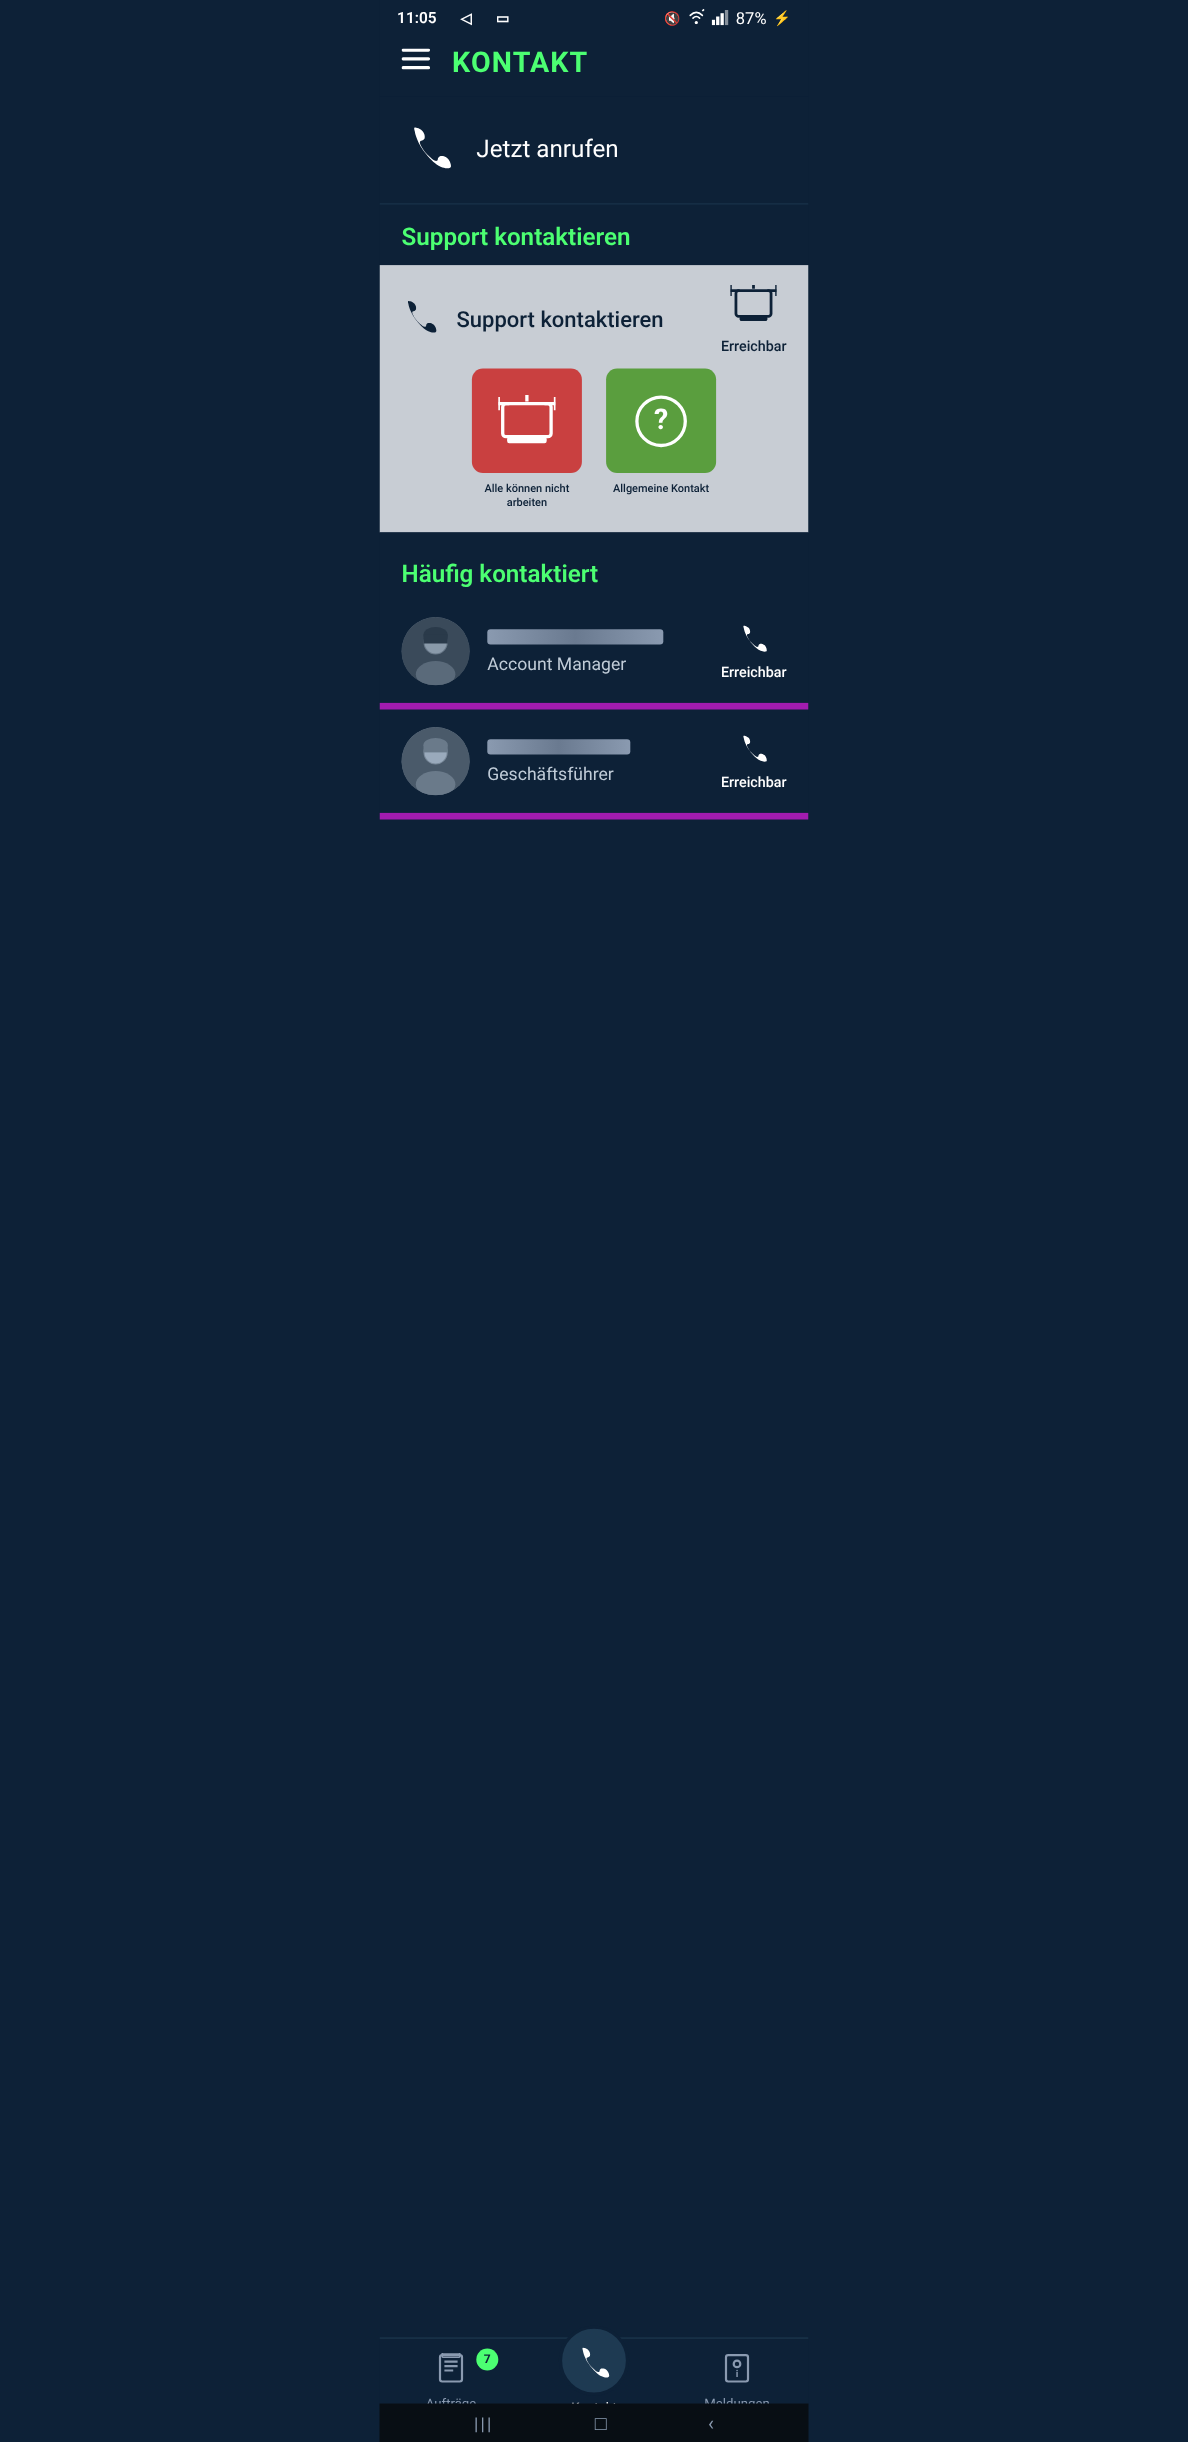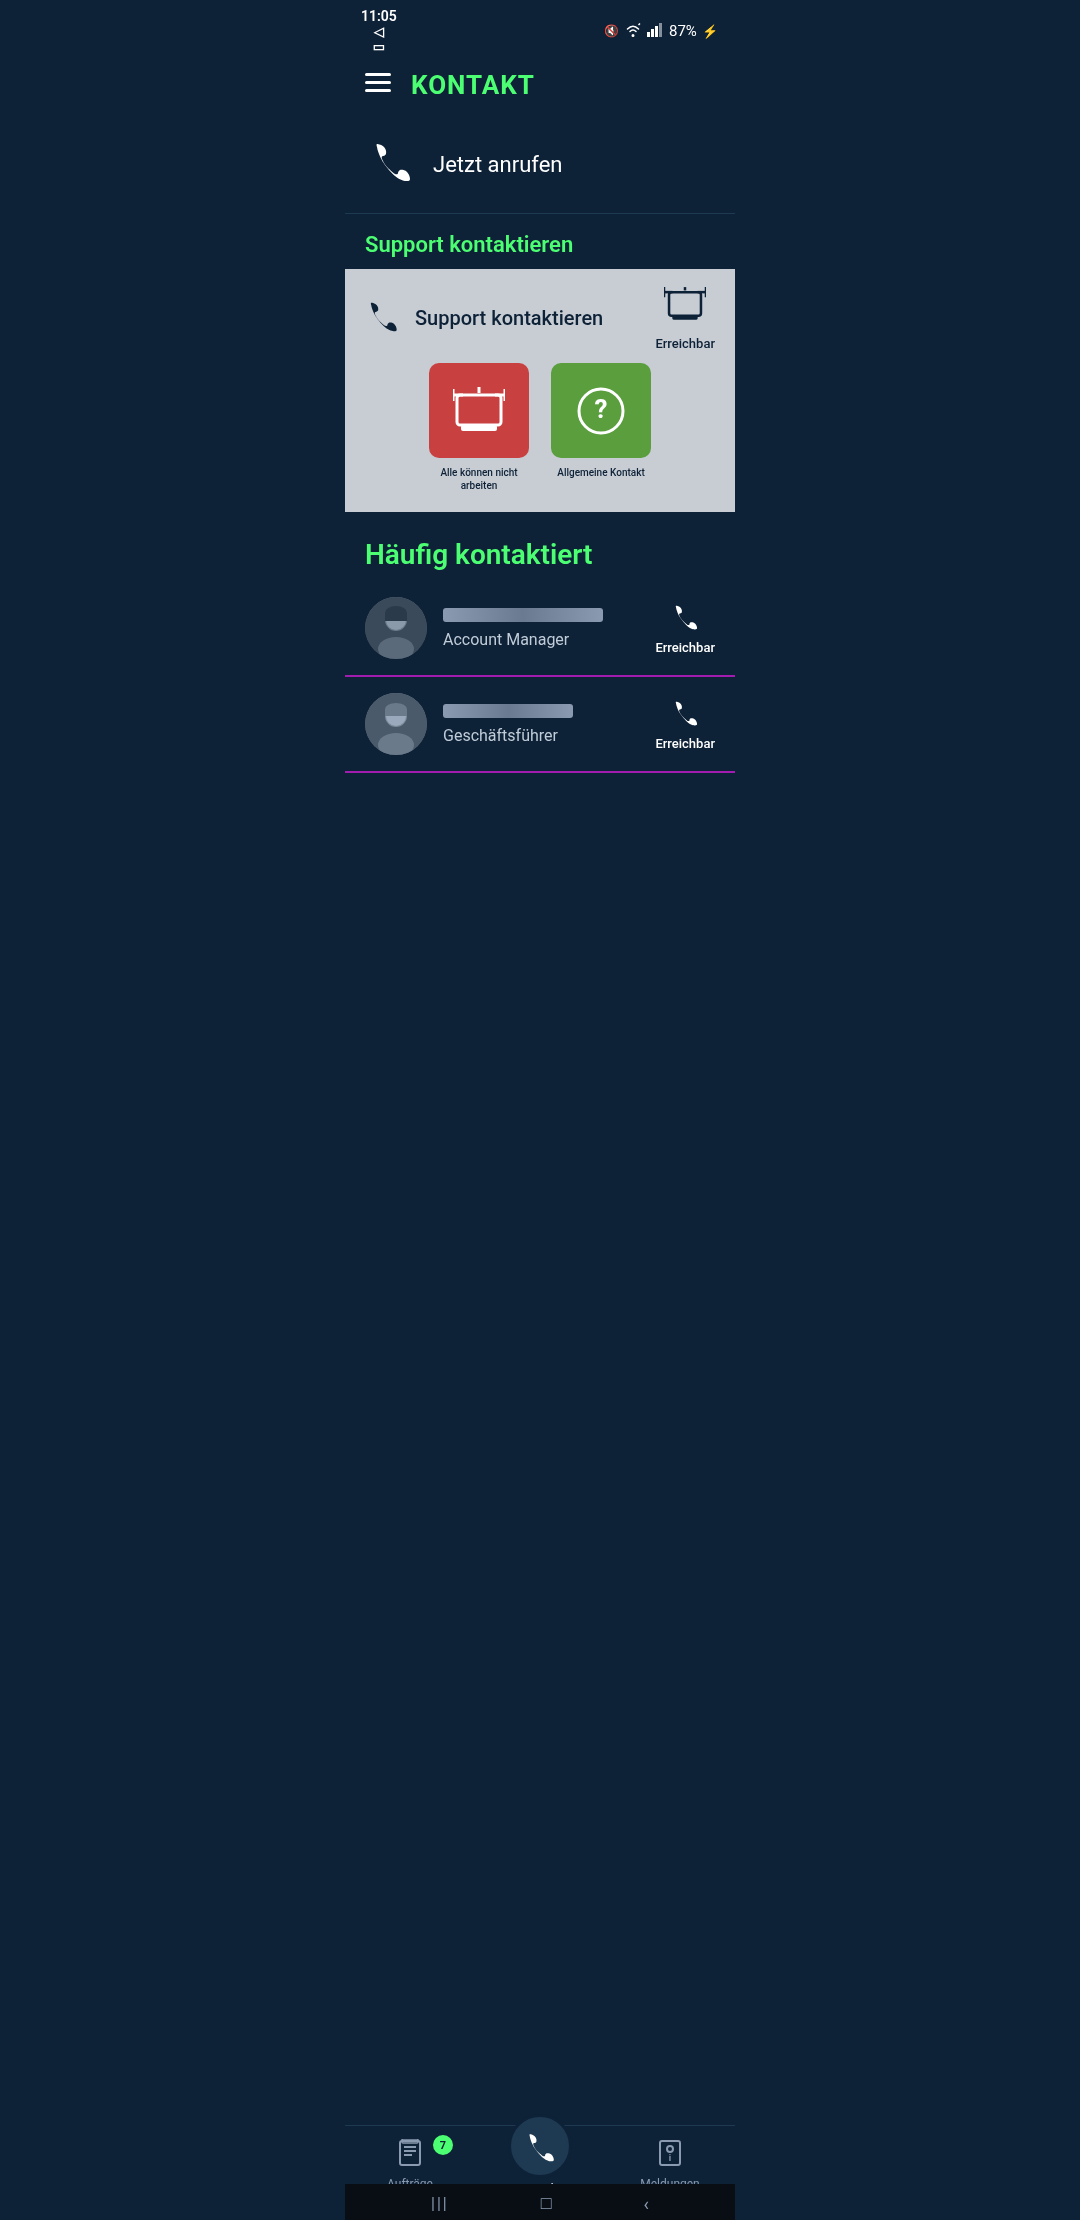--- a/index.html
+++ b/index.html
@@ -20,25 +20,24 @@
     .status-bar {
       display: flex;
       justify-content: space-between;
       align-items: center;
       padding: 8px 16px 4px;
       background: #0d2137;
     }
     .status-left {
       display: flex;
       align-items: center;
-      gap: 0;
+      gap: 22px;
       font-size: 14px;
       font-weight: 600;
       color: #fff;
-      flex-direction: column;
     }
     .status-right {
       display: flex;
       align-items: center;
       gap: 6px;
       font-size: 12px;
       color: #fff;
     }
 
     
@@ -168,30 +167,30 @@
       line-height: 1.3;
     }
 
     
     .haeufig-section {
       background: #0d2137;
       padding-top: 4px;
     }
     .haeufig-header {
       padding: 22px 20px 10px;
-      font-size: 28px;
+      font-size: 22px;
       font-weight: 600;
       color: #4cff72;
     }
 
     .contact-item {
       display: flex;
       align-items: center;
       padding: 16px 20px;
-      border-bottom: 2px solid #a21caf;
+      border-bottom: 6px solid #a21caf;
       gap: 16px;
     }
     .contact-avatar {
       width: 62px;
       height: 62px;
       border-radius: 50%;
       overflow: hidden;
       flex-shrink: 0;
       background: #3a4a5a;
     }

